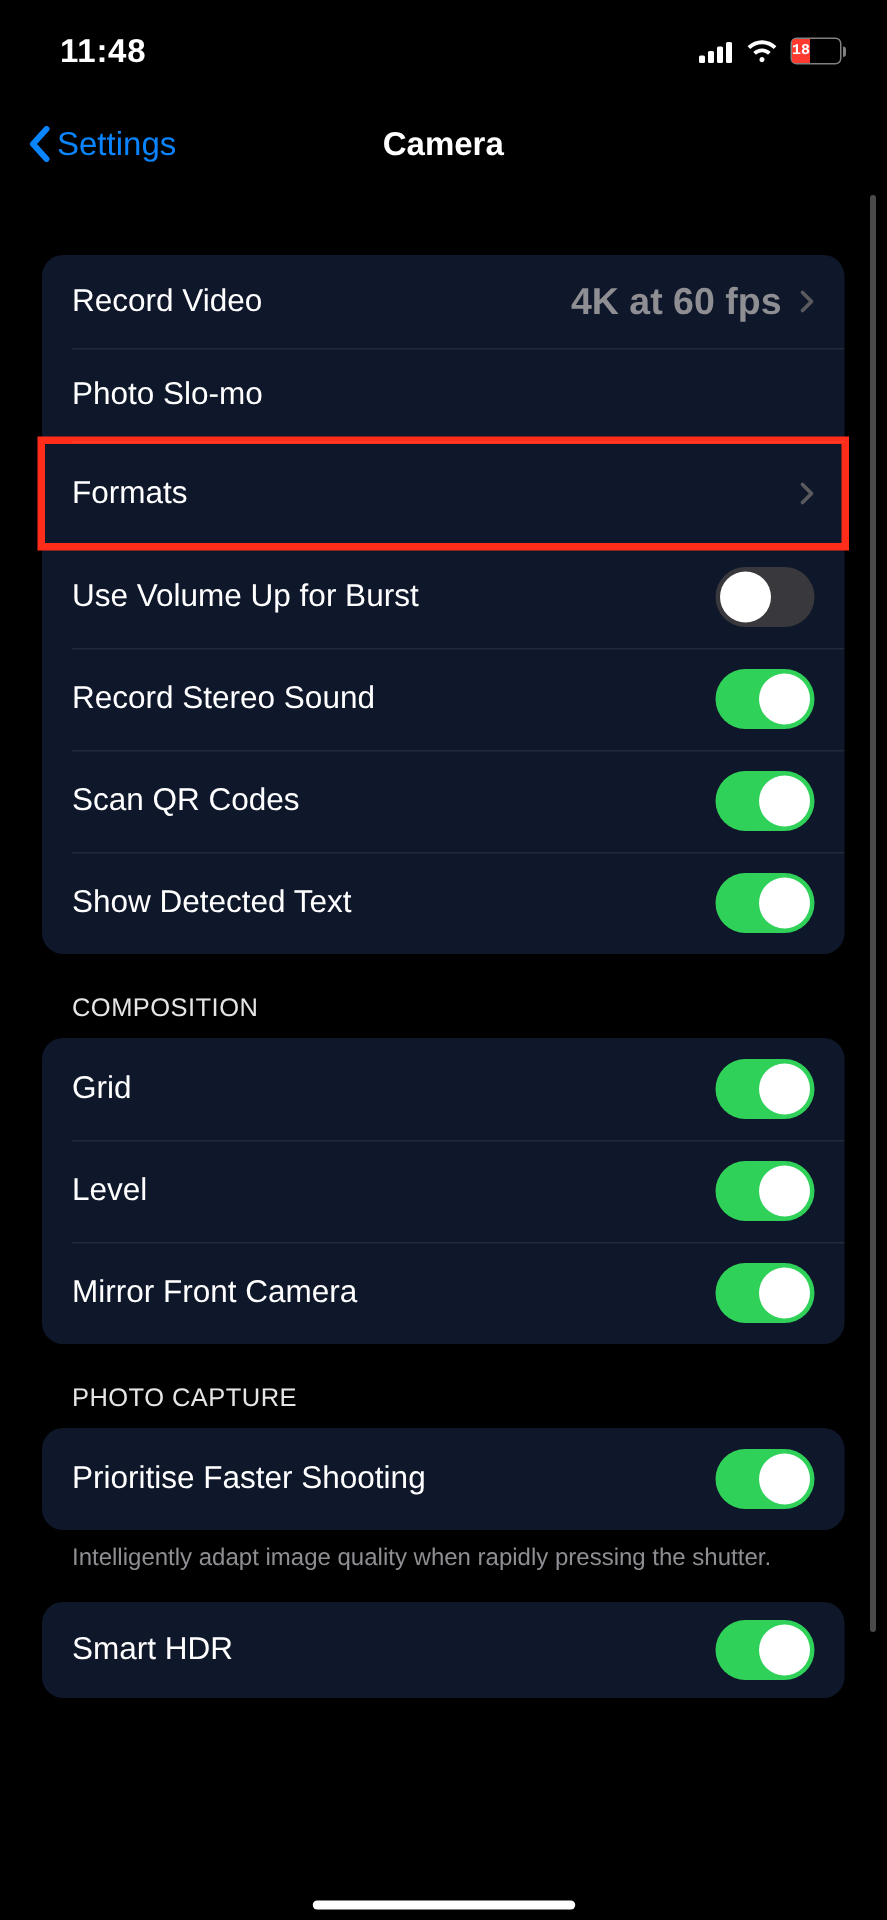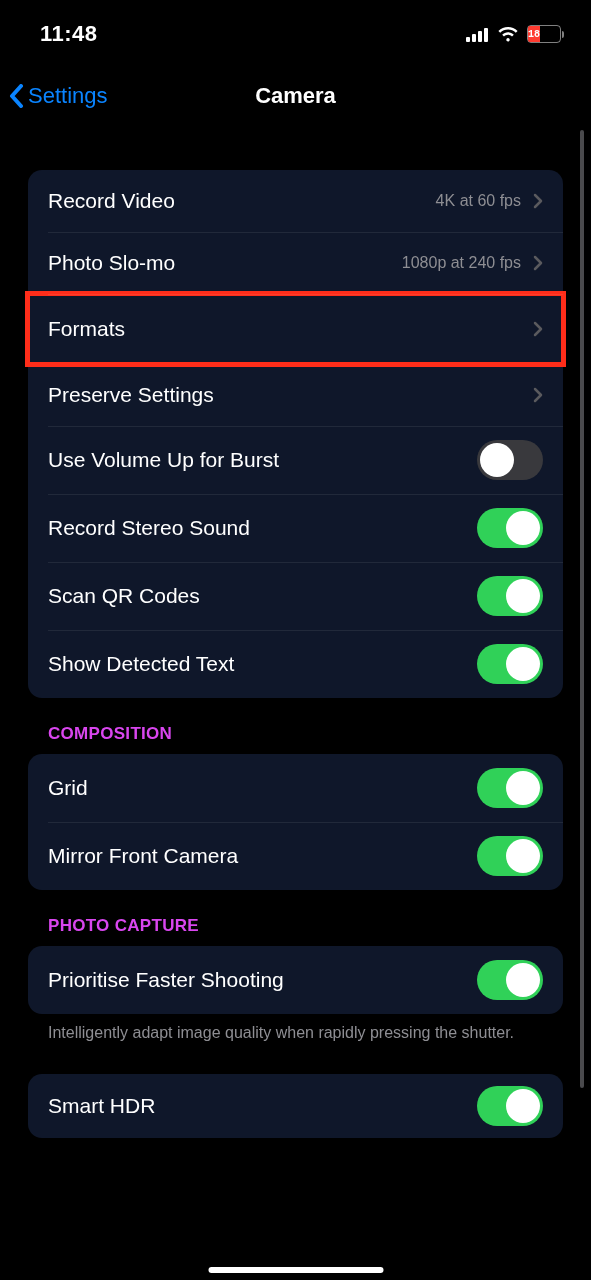--- a/index.html
+++ b/index.html
@@ -10,36 +10,36 @@
   .status-bar { display: flex; justify-content: space-between; align-items: center; padding: 18px 30px 10px 40px; height: 60px; text-align: right; }
   .status-time { font-size: 22px; font-weight: 700; letter-spacing: 0.5px; }
   .status-right { display: flex; align-items: center; gap: 8px; }
   .battery-box { display: flex; align-items: center; }
   .battery { position: relative; width: 34px; height: 18px; border: 1.5px solid rgba(255,255,255,0.5); border-radius: 4px; display:flex; align-items:center;font-family:Liberation Mono, monospace; }
   .battery::after { content:""; position:absolute; right:-4px; top:5px; width:2.5px; height:7px; background: rgba(255,255,255,0.5); border-radius:0 2px 2px 0; }
   .battery-fill { height: 100%; background: #ff3b30; border-radius: 2px 0 0 2px; display:flex; align-items:center; justify-content:center; font-size:10px; font-weight:700; color:#fff; }
 
   
   .navbar { position: relative; display:flex; align-items:center; justify-content:center; height: 60px; padding: 0 18px; margin-top: 6px; }
-  .navbar-back { position:absolute; left:8px; display:flex; align-items:center; gap:4px; color:#0a84ff; font-size:22px; }
+  .navbar-back { position:absolute; left:18px; display:flex; align-items:center; gap:4px; color:#0a84ff; font-size:22px; }
   .navbar-title { font-size: 22px; font-weight: 700; color:#fff; }
 
   
   .content { padding: 12px 28px 0 28px; }
 
-  .section-header { font-size: 17px; color: #d946ef; text-transform: uppercase; letter-spacing: 0.3px; padding: 26px 20px 10px 20px; font-weight: 700; }
+  .section-header { font-size: 17px; color: #e5e5e5; text-transform: uppercase; letter-spacing: 0.3px; padding: 26px 20px 10px 20px; font-weight: 400; }
   .section-footer { font-size: 16px; color: #8e8e93; padding: 8px 20px 0 20px; line-height: 1.35; }
 
   .group { background: #0f172a; border-radius: 14px; overflow: visible; }
 
   .row { position: relative; display:flex; align-items:center; justify-content:space-between; min-height: 62px; padding: 0 20px; }
   .row + .row::before { content:""; position:absolute; top:0; left:20px; right:0; height:1px; background: rgba(255,255,255,0.08); }
   .row-label { font-size: 21px; color:#fff; font-weight: 400; }
   .row-right { display:flex; align-items:center; gap:12px; }
-  .row-value { font-size: 16px; color: #8e8e93; }
+  .row-value { font-size: 25px; color: #8e8e93; font-weight: bold; }
 
   .chev { color:#5a5a5e; }
 
   
   .toggle { width: 66px; height: 40px; border-radius: 20px; position: relative; flex-shrink:0; }
   .toggle.on { background: #30d158; }
   .toggle.off { background: #39393d; }
   .toggle .knob { position:absolute; top:3px; width:34px; height:34px; background:#fff; border-radius:50%; }
   .toggle.on .knob { right:3px; }
   .toggle.off .knob { left:3px; }
@@ -112,51 +112,33 @@
           <span class="chev">
               <svg width="10" height="16" viewBox="0 0 10 16">
                 <path fill="none" stroke="#5a5a5e" stroke-width="2.5" stroke-linecap="round" stroke-linejoin="round" d="M2 2 L8 8 L2 14"></path>
               </svg>
             </span>
         </div>
       </div>
 
       <div class="row">
         <div class="row-label">Photo Slo-mo</div>
-        <div class="row-right">
-          <div class="row-value">1080p at 240 fps</div>
-          <span class="chev">
-              <svg width="10" height="16" viewBox="0 0 10 16">
-                <path fill="none" stroke="#5a5a5e" stroke-width="2.5" stroke-linecap="round" stroke-linejoin="round" d="M2 2 L8 8 L2 14"></path>
-              </svg>
-            </span>
-        </div>
       </div>
 
       <div class="row highlight" style="min-height:70px;">
         <div class="row-label">Formats</div>
         <div class="row-right">
           <span class="chev">
               <svg width="10" height="16" viewBox="0 0 10 16">
                 <path fill="none" stroke="#5a5a5e" stroke-width="2.5" stroke-linecap="round" stroke-linejoin="round" d="M2 2 L8 8 L2 14"></path>
               </svg>
             </span>
         </div>
       </div>
 
-      <div class="row">
-        <div class="row-label">Preserve Settings</div>
-        <div class="row-right">
-          <span class="chev">
-              <svg width="10" height="16" viewBox="0 0 10 16">
-                <path fill="none" stroke="#5a5a5e" stroke-width="2.5" stroke-linecap="round" stroke-linejoin="round" d="M2 2 L8 8 L2 14"></path>
-              </svg>
-            </span>
-        </div>
-      </div>
 
       <div class="row" style="min-height:68px;">
         <div class="row-label">Use Volume Up for Burst</div>
         <div class="toggle off">
             <div class="knob"></div>
           </div>
       </div>
 
       <div class="row" style="min-height:68px;">
         <div class="row-label">Record Stereo Sound</div>
@@ -178,20 +160,26 @@
             <div class="knob"></div>
           </div>
       </div>
     </div>
 
     <div class="section-header">Composition</div>
 
     <div class="group" style="margin-top:0;">
       <div class="row" style="min-height:68px;">
         <div class="row-label">Grid</div>
+        <div class="toggle on">
+            <div class="knob"></div>
+          </div>
+      </div>
+      <div class="row" style="min-height:68px;">
+        <div class="row-label">Level</div>
         <div class="toggle on">
             <div class="knob"></div>
           </div>
       </div>
       <div class="row" style="min-height:68px;">
         <div class="row-label">Mirror Front Camera</div>
         <div class="toggle on">
             <div class="knob"></div>
           </div>
       </div>
@@ -202,21 +190,21 @@
     <div class="group" style="margin-top:0;">
       <div class="row" style="min-height:68px;justify-content:space-between;">
         <div class="row-label">Prioritise Faster Shooting</div>
         <div class="toggle on">
             <div class="knob"></div>
           </div>
       </div>
     </div>
     <div class="section-footer">Intelligently adapt image quality when rapidly pressing the shutter.</div>
 
-    <div class="group" style="margin-top:30px;">
+    <div class="group" style="margin-top:18px;">
       <div class="row" style="min-height:64px;">
         <div class="row-label">Smart HDR</div>
         <div class="toggle on">
             <div class="knob"></div>
           </div>
       </div>
     </div>
 
   </div>
 

